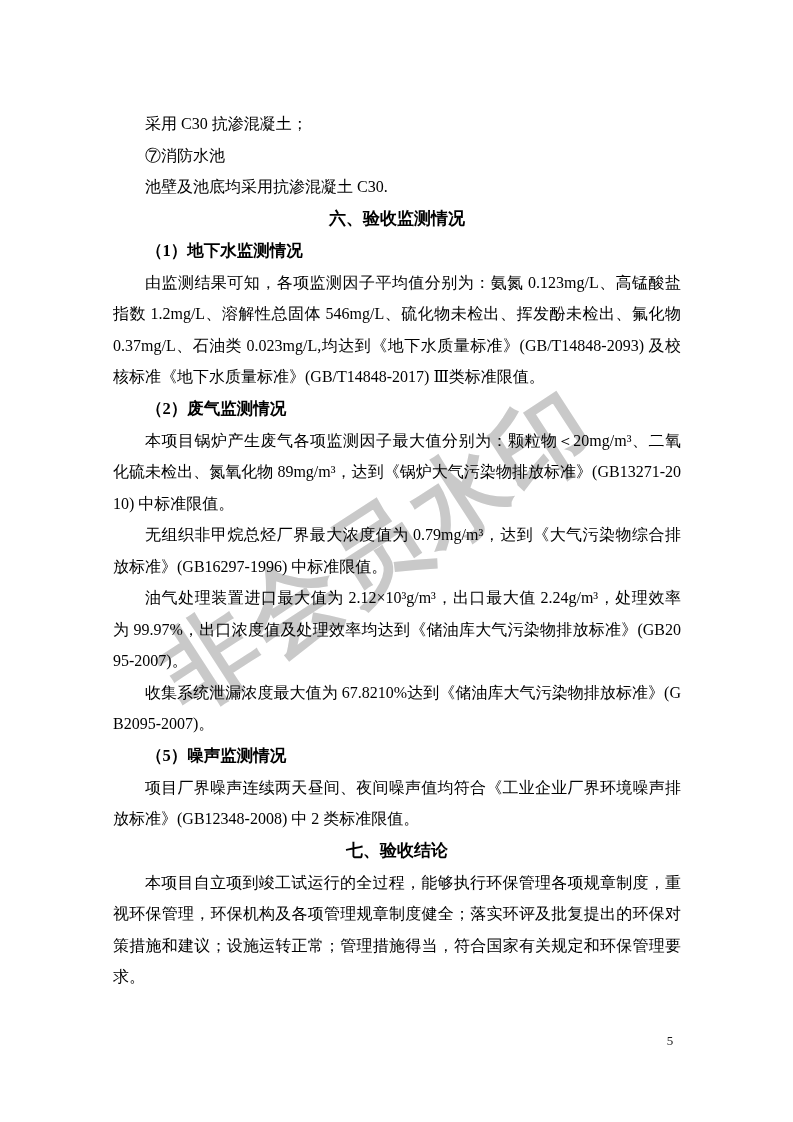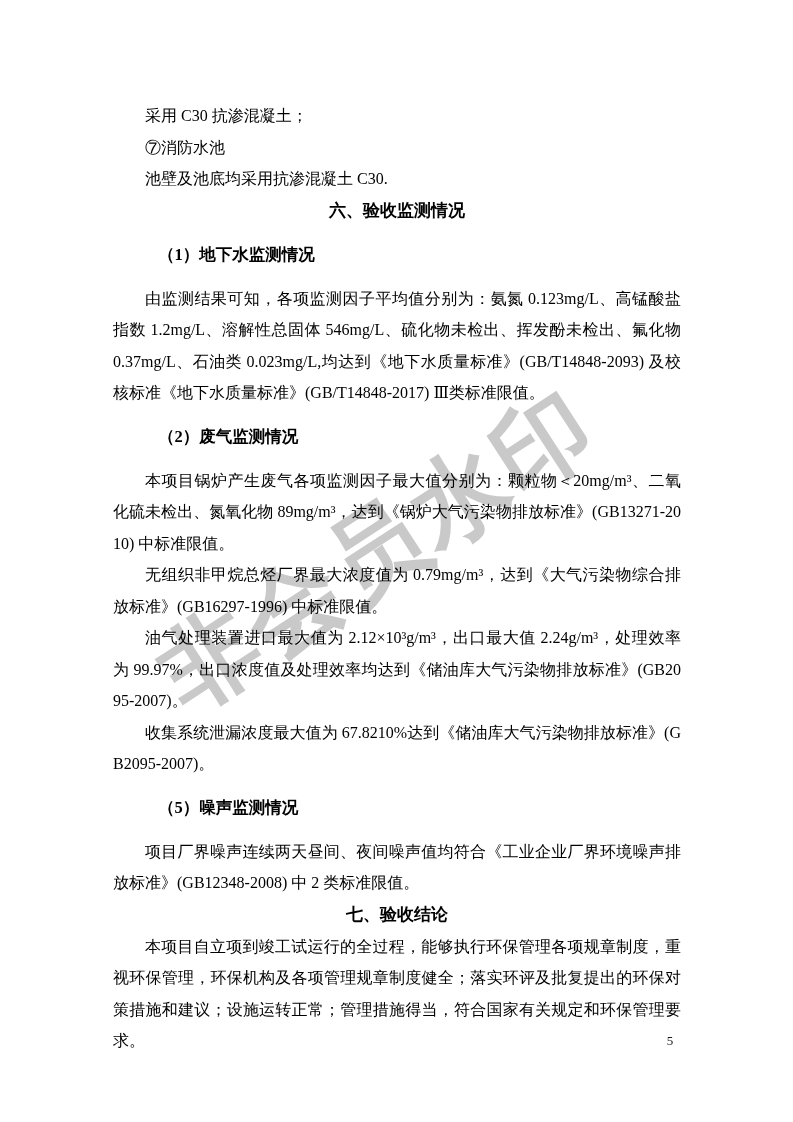--- a/index.html
+++ b/index.html
@@ -27,42 +27,42 @@
     font-size: 96px;
     letter-spacing: 3px;
     color: #c9c9c9;
     white-space: nowrap;
     z-index: 0;
     user-select: none;
   }
   .content {
     position: absolute;
     left: 113px;
-    top: 100px;
+    top: 108px;
     width: 568px;
     z-index: 1;
   }
   .content p {
     margin: 0;
     font-size: 16px;
     line-height: 31.5px;
     text-align: justify;
     text-indent: 2em;
     word-break: break-all;
   }
   .content .h-sec {
     margin: 0;
     font-size: 17px;
     line-height: 32px;
     font-weight: bold;
     text-indent: 0;
     text-align: center;
   }
   .content .h-sub {
-    margin: 12px;
+    margin: 0;
     font-size: 16.5px;
     line-height: 32px;
     font-weight: bold;
     text-indent: 2em;
     text-align: left;
   }
   .page-number {
     position: absolute;
     left: 660px;
     top: 1033px;

